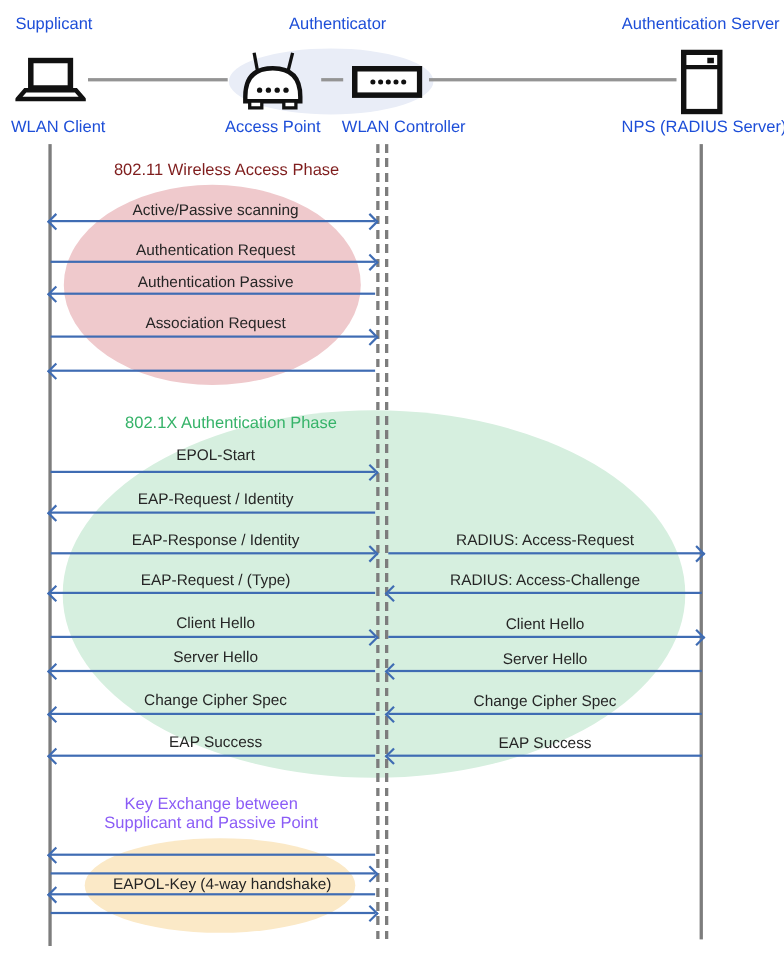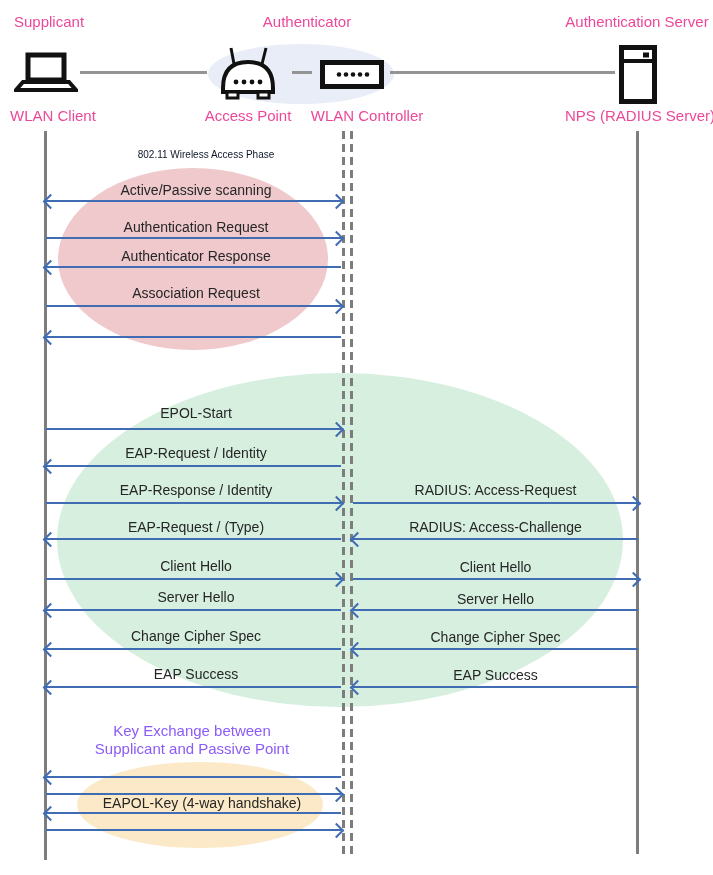--- a/index.html
+++ b/index.html
@@ -2,33 +2,33 @@
 <html><head>
 <meta charset="utf-8">
 <style>
   html,body{margin:0;padding:0;background:#fff;}
   #stage{
     position:relative;width:713px;height:875px;background:#fff;overflow:hidden;
     font-family:"Liberation Sans", sans-serif;color:#262626;
   }
   .abs{position:absolute;}
   .txt{position:absolute;font-size:14px;line-height:17px;text-align:center;white-space:nowrap;z-index:3;}
-  .hdr{position:absolute;font-size:15px;line-height:18px;color:#ec4899;white-space:nowrap;z-index:3;}
+  .hdr{position:absolute;font-size:15px;line-height:18px;color:#1d4ed8;white-space:nowrap;z-index:3;}
   .ellipse{position:absolute;border-radius:50%;z-index:1;}
   .lifeline{position:absolute;width:3px;background:#7d7d7d;z-index:2;}
   .vdash{position:absolute;width:3px;z-index:2;
     background:repeating-linear-gradient(to bottom,#7d7d7d 0 8px,transparent 8px 13px);}
   .hline{position:absolute;height:3px;background:#949494;z-index:2;}
   .arrow{position:absolute;height:2px;background:#3F6CB3;z-index:3;}
   .ah{position:absolute;width:9px;height:9px;top:-4px;}
   .ah-l{left:-1px;border-left:2px solid #3F6CB3;border-bottom:2px solid #3F6CB3;transform:rotate(45deg);}
   .ah-r{right:-1px;border-top:2px solid #3F6CB3;border-right:2px solid #3F6CB3;transform:rotate(45deg);}
   .left-col{left:46px;width:300px;}
   .right-col{left:353px;width:285px;}
-  .p1-title{color:#0f172a;font-size:10px;}
+  .p1-title{color:#7f1d1d;font-size:15px;}
   .p2-title{color:#36B369;font-size:15px;}
   .p3-title{color:#8b5cf6;font-size:15px;line-height:18px;}
   svg{display:block;}
 </style>
 </head>
 <body>
 
 <div id="stage">
 
   <div class="ellipse" style="left:208px;top:44px;width:186px;height:60px;background:#E9EDF7;"></div>
@@ -98,35 +98,36 @@
   <div class="arrow" style="left:46px;top:200px;width:295px;">
       <span class="ah ah-l"></span>
       <span class="ah ah-r"></span>
     </div>
 
   <div class="txt left-col" style="top:219px;">Authentication Request</div>
   <div class="arrow" style="left:46px;top:237px;width:295px;">
       <span class="ah ah-r"></span>
     </div>
 
-  <div class="txt left-col" style="top:248px;">Authenticator Response</div>
+  <div class="txt left-col" style="top:248px;">Authentication Passive</div>
   <div class="arrow" style="left:46px;top:266px;width:295px;">
       <span class="ah ah-l"></span>
     </div>
 
   <div class="txt left-col" style="top:285px;">Association Request</div>
   <div class="arrow" style="left:46px;top:305px;width:295px;">
       <span class="ah ah-r"></span>
     </div>
 
   <div class="arrow" style="left:46px;top:336px;width:295px;">
       <span class="ah ah-l"></span>
     </div>
 
   <div class="ellipse" style="left:57px;top:373px;width:566px;height:334px;background:#D6EFDF;"></div>
+  <div class="txt left-col p2-title" style="top:376px;left:60px;">802.1X Authentication Phase</div>
 
   <div class="txt left-col" style="top:405px;">EPOL-Start</div>
   <div class="arrow" style="left:46px;top:428px;width:295px;">
       <span class="ah ah-r"></span>
     </div>
 
   <div class="txt left-col" style="top:445px;">EAP-Request / Identity</div>
   <div class="arrow" style="left:46px;top:465px;width:295px;">
       <span class="ah ah-l"></span>
     </div>

